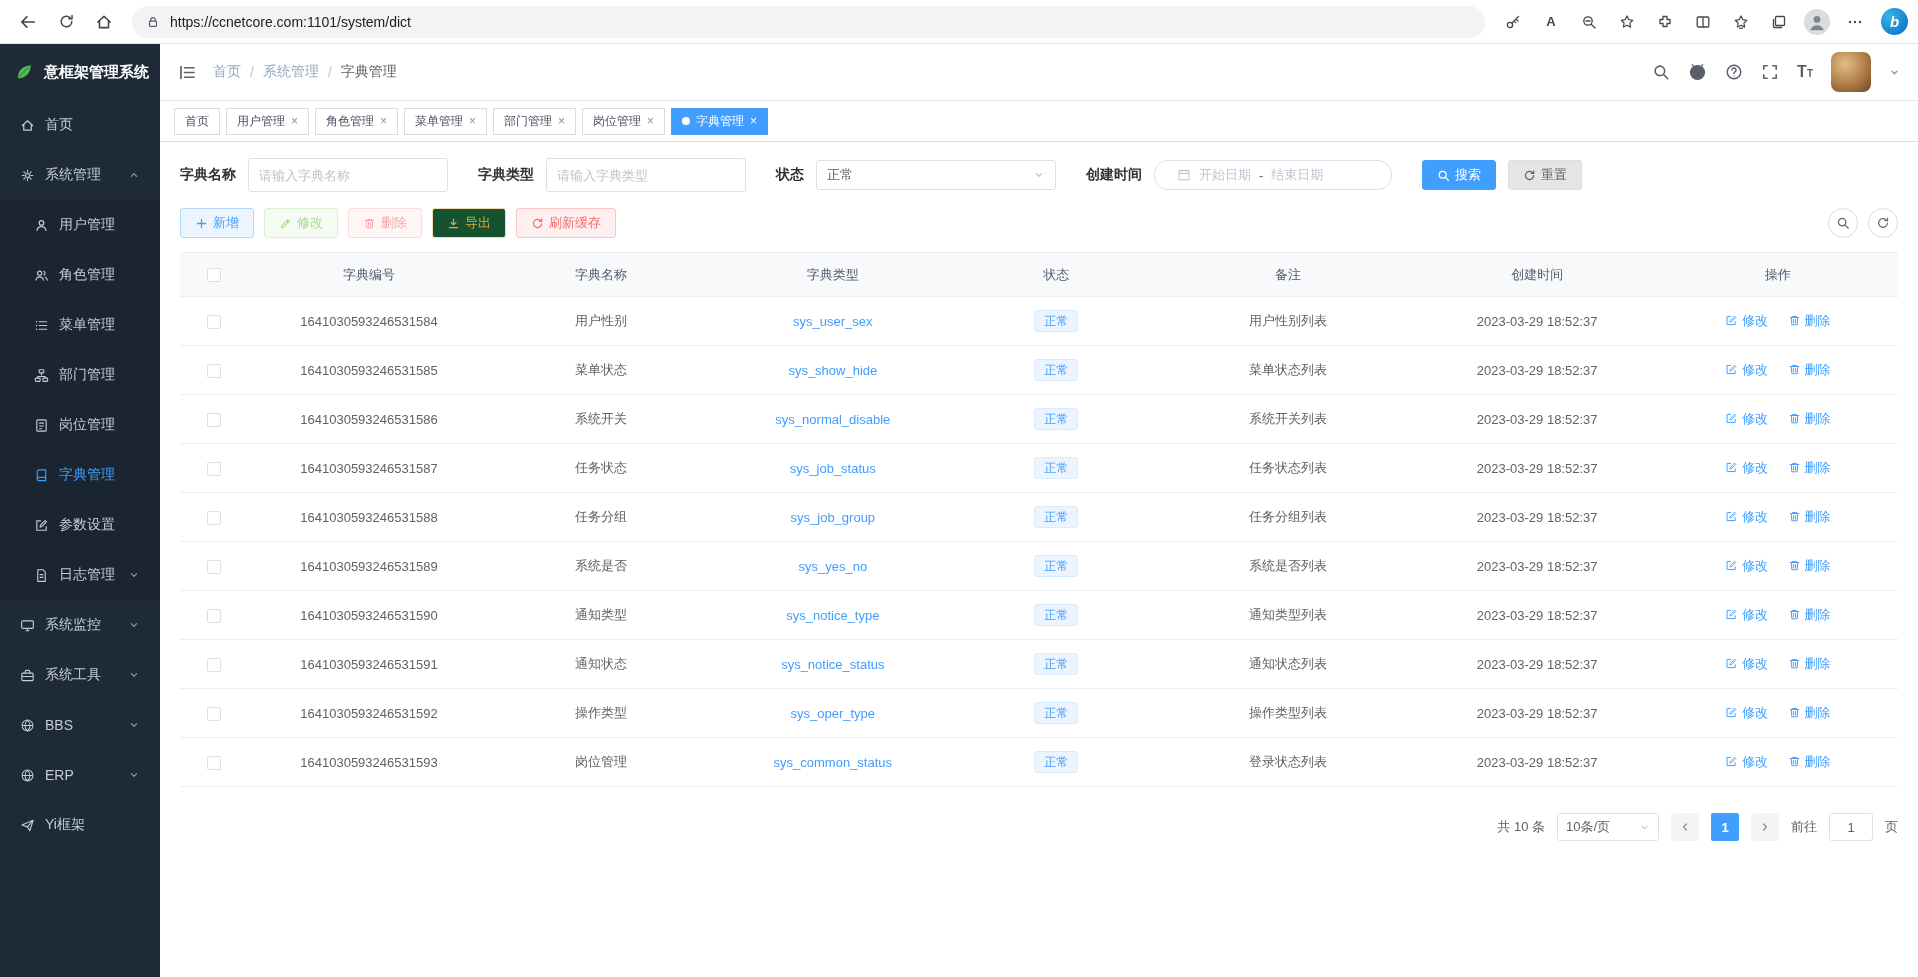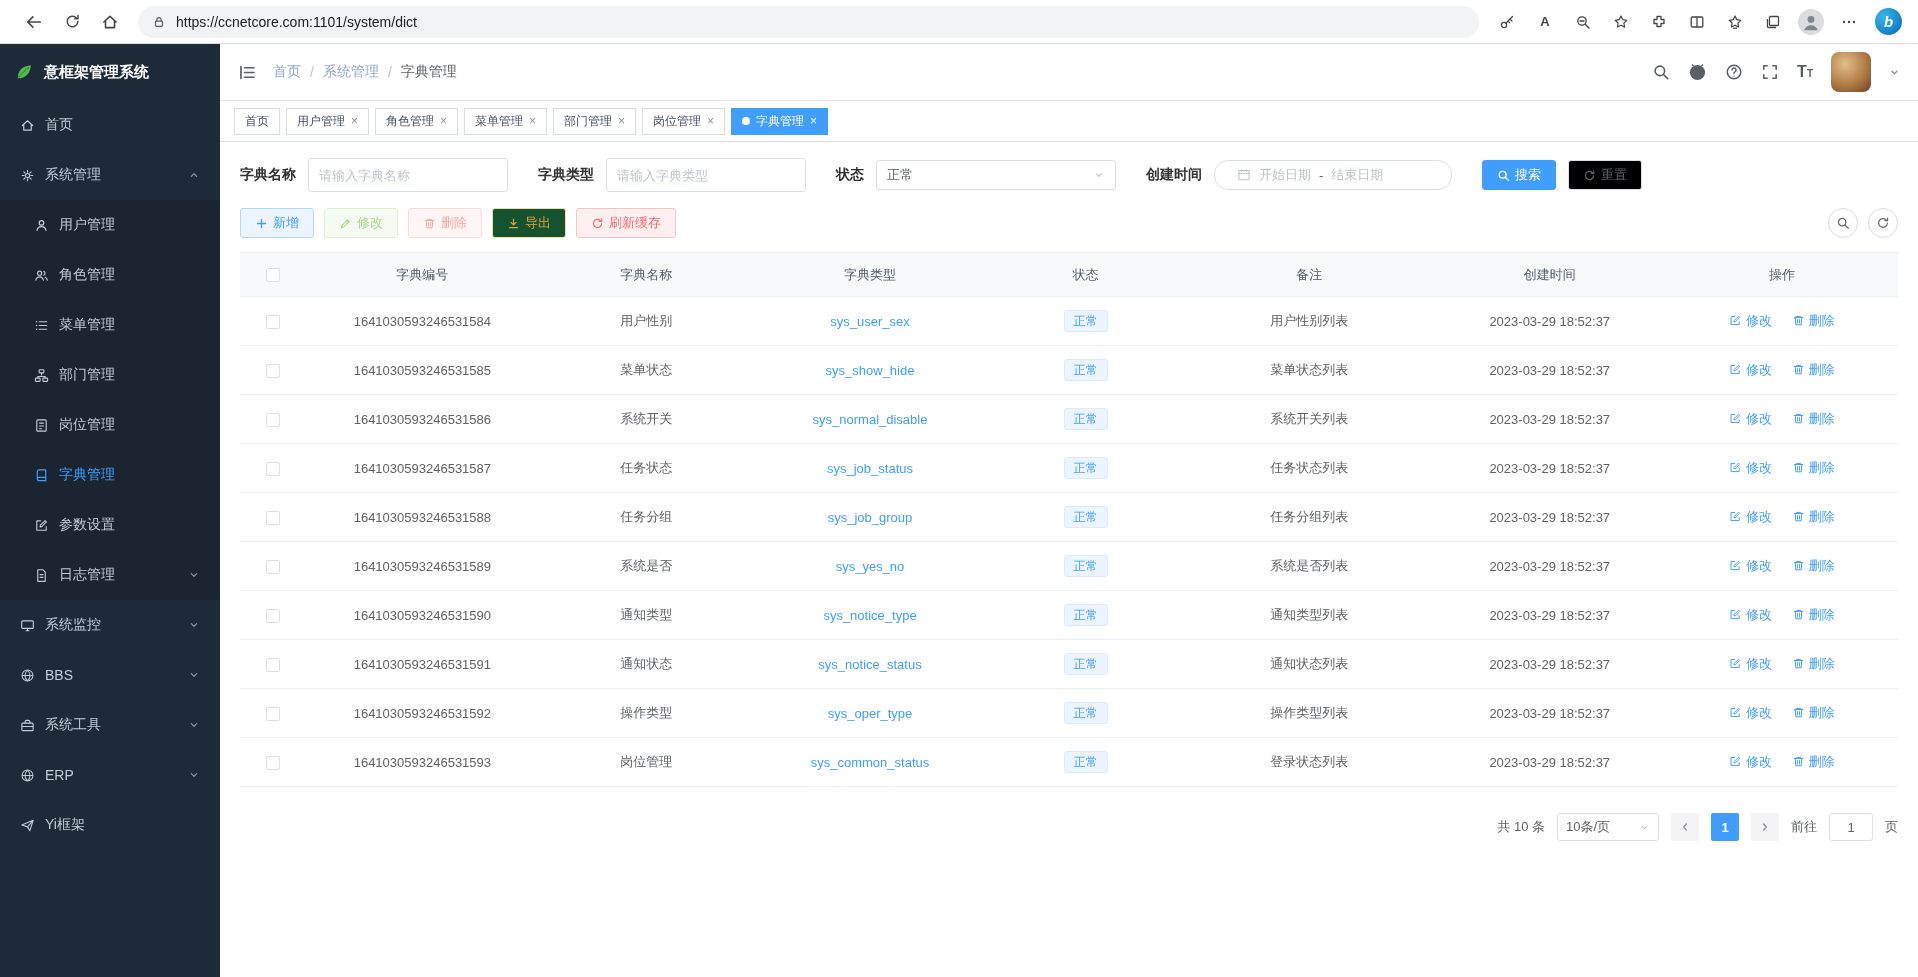--- a/index.html
+++ b/index.html
@@ -1,30 +1,30 @@
 <!DOCTYPE html>
 <html><head>
 <meta charset="utf-8">
 <style>
 *{box-sizing:border-box;margin:0;padding:0}
 html,body{width:1918px;height:977px;overflow:hidden}
 body{font-family:"Liberation Sans","DejaVu Sans",sans-serif;background:#fff;color:#303133}
 svg.ic{flex-shrink:0;display:block}
 .screen{width:1918px;height:977px;display:flex;flex-direction:column}
 
-.chrome{height:44px;display:flex;align-items:center;background:#fff;border-bottom:1px solid #dfe1e5;padding:0 16px;gap:2px;flex-shrink:0}
+.chrome{height:44px;display:flex;align-items:center;background:#fff;border-bottom:1px solid #dfe1e5;padding:0 10px;gap:2px;flex-shrink:0}
 .chrome-btn{width:36px;height:34px;border-radius:6px;display:flex;align-items:center;justify-content:center;color:#444746;cursor:pointer}
 .url-bar{flex:1;height:32px;background:#f1f3f4;border-radius:16px;display:flex;align-items:center;padding:0 14px;gap:10px;color:#202124;margin:0 8px;min-width:0;cursor:text}
 .url-text{font-size:14px;white-space:nowrap;overflow:hidden;color:#202124}
 .chrome-right{display:flex;align-items:center;gap:2px}
 .bing{width:27px;height:27px;border-radius:50%;background:radial-gradient(circle at 30% 30%,#35b6e8,#0b67c2);color:#fff;display:flex;align-items:center;justify-content:center;font-size:15px;font-style:italic;font-weight:bold;margin-left:6px;cursor:pointer}
 .readaloud{font-size:13px;font-weight:bold;color:#444746}
 
 .app{flex:1;display:flex;min-height:0}
-.sidebar{width:220px;background:#1e2a38;flex-shrink:0;color:#c3cbd6;overflow:hidden}
+.sidebar{width:160px;background:#1e2a38;flex-shrink:0;color:#c3cbd6;overflow:hidden}
 .logo{height:56px;display:flex;align-items:center;gap:10px;padding:0 14px;color:#fff;font-size:15px;font-weight:bold;white-space:nowrap}
 .mi{height:50px;display:flex;align-items:center;gap:10px;padding:0 20px;font-size:14px;cursor:pointer;white-space:nowrap}
 .mi .chev{margin-left:auto;color:#8d97a5}
 .mi.sub{padding-left:34px;background:#1a2531}
 .mi.active{color:#409eff}
 
 .main{flex:1;display:flex;flex-direction:column;min-width:0;background:#fff}
 .hd{height:56px;display:flex;align-items:center;padding:0 18px;gap:16px;flex-shrink:0}
 .crumb{display:flex;align-items:center;gap:9px;font-size:14px}
 .crumb .c1{color:#97a8be;cursor:pointer}
@@ -46,21 +46,21 @@
 .content{flex:1;padding:16px 20px;overflow:hidden;display:flex;flex-direction:column}
 .filters{display:flex;align-items:center;gap:12px}
 .flabel{font-size:14px;font-weight:bold;color:#303133;white-space:nowrap}
 .gap{margin-left:18px}
 .inp{height:30px;border:1px solid #dcdfe6;border-radius:3px;padding:16px 10px;font-size:13px;color:#606266;background:#fff;outline:none;width:200px}
 .inp::placeholder{color:#bfc4cc}
 .sel{width:240px;height:30px;border:1px solid #dcdfe6;border-radius:3px;background:#fff;display:flex;align-items:center;justify-content:space-between;padding:0 10px;font-size:13px;color:#606266;cursor:pointer}
 .sel .chev{color:#c0c4cc}
 .dater{width:238px;height:30px;border:1px solid #dcdfe6;border-radius:14px;background:#fff;display:flex;align-items:center;gap:8px;padding:0 22px;font-size:13px;color:#bfc4cc;cursor:pointer}
 .dater .dsep{color:#606266}
-.btn{height:30px;padding:0 14px;border-radius:3px;border:1px solid #dcdfe6;background:#000000;font-size:13px;color:#606266;display:inline-flex;align-items:center;gap:5px;cursor:pointer;white-space:nowrap}
+.btn{height:30px;padding:0 14px;border-radius:3px;border:1px solid #dcdfe6;background:#e5e5e5;font-size:13px;color:#606266;display:inline-flex;align-items:center;gap:5px;cursor:pointer;white-space:nowrap}
 .btn-primary{background:#409eff;border-color:#409eff;color:#fff}
 .btn-blue{background:#ecf5ff;border-color:#b3d8ff;color:#409eff}
 .btn-green{background:#f0f9eb;border-color:#c2e7b0;color:#67c23a;opacity:.6}
 .btn-red{background:#fef0f0;border-color:#fbc4c4;color:#f56c6c}
 .btn-red.dim{opacity:.6}
 .btn-orange{background:#14532d;border-color:#f5dab1;color:#e6a23c}
 .toolbar{display:flex;align-items:center;gap:10px;margin-top:16px}
 .tool-right{margin-left:auto;display:flex;align-items:center;gap:10px}
 .circ{width:30px;height:30px;border:1px solid #d9dbe0;border-radius:50%;background:#fff;display:flex;align-items:center;justify-content:center;color:#666;cursor:pointer}
 
@@ -270,35 +270,35 @@
         <svg class="ic" width="15" height="15" viewBox="0 0 16 16" fill="none" stroke="currentColor" stroke-width="1.2" stroke-linejoin="round">
             <rect x="1.8" y="3" width="12.4" height="8" rx="1"></rect>
             <path d="M6 13.6h4M8 11v2.6"></path>
           </svg>
         <span>系统监控</span>
         <svg class="ic chev" width="12" height="12" viewBox="0 0 16 16" fill="none" stroke="currentColor" stroke-width="1.6" stroke-linecap="round" stroke-linejoin="round">
             <path d="M4.5 6.2 8 9.8l3.5-3.6"></path>
           </svg>
       </div>
       <div class="mi">
+        <svg class="ic" width="15" height="15" viewBox="0 0 16 16" fill="none" stroke="currentColor" stroke-width="1.2" stroke-linejoin="round">
+            <rect x="2" y="5.5" width="12" height="8" rx="1"></rect>
+            <path d="M5.5 5.5V4A1.5 1.5 0 0 1 7 2.5h2A1.5 1.5 0 0 1 10.5 4v1.5M2 9h12"></path>
+          </svg>
+        <span>系统工具</span>
+        <svg class="ic chev" width="12" height="12" viewBox="0 0 16 16" fill="none" stroke="currentColor" stroke-width="1.6" stroke-linecap="round" stroke-linejoin="round">
+            <path d="M4.5 6.2 8 9.8l3.5-3.6"></path>
+          </svg>
+      </div>
+      <div class="mi">
         <svg class="ic" width="15" height="15" viewBox="0 0 16 16" fill="none" stroke="currentColor" stroke-width="1.1">
             <circle cx="8" cy="8" r="5.8"></circle>
             <path d="M2.2 8h11.6M8 2.2c-3.6 3.4-3.6 8.2 0 11.6M8 2.2c3.6 3.4 3.6 8.2 0 11.6"></path>
           </svg>
         <span>BBS</span>
-        <svg class="ic chev" width="12" height="12" viewBox="0 0 16 16" fill="none" stroke="currentColor" stroke-width="1.6" stroke-linecap="round" stroke-linejoin="round">
-            <path d="M4.5 6.2 8 9.8l3.5-3.6"></path>
-          </svg>
-      </div>
-      <div class="mi">
-        <svg class="ic" width="15" height="15" viewBox="0 0 16 16" fill="none" stroke="currentColor" stroke-width="1.2" stroke-linejoin="round">
-            <rect x="2" y="5.5" width="12" height="8" rx="1"></rect>
-            <path d="M5.5 5.5V4A1.5 1.5 0 0 1 7 2.5h2A1.5 1.5 0 0 1 10.5 4v1.5M2 9h12"></path>
-          </svg>
-        <span>系统工具</span>
         <svg class="ic chev" width="12" height="12" viewBox="0 0 16 16" fill="none" stroke="currentColor" stroke-width="1.6" stroke-linecap="round" stroke-linejoin="round">
             <path d="M4.5 6.2 8 9.8l3.5-3.6"></path>
           </svg>
       </div>
       <div class="mi">
         <svg class="ic" width="15" height="15" viewBox="0 0 16 16" fill="none" stroke="currentColor" stroke-width="1.1">
             <circle cx="8" cy="8" r="5.8"></circle>
             <path d="M2.2 8h11.6M8 2.2c-3.6 3.4-3.6 8.2 0 11.6M8 2.2c3.6 3.4 3.6 8.2 0 11.6"></path>
           </svg>
         <span>ERP</span>

